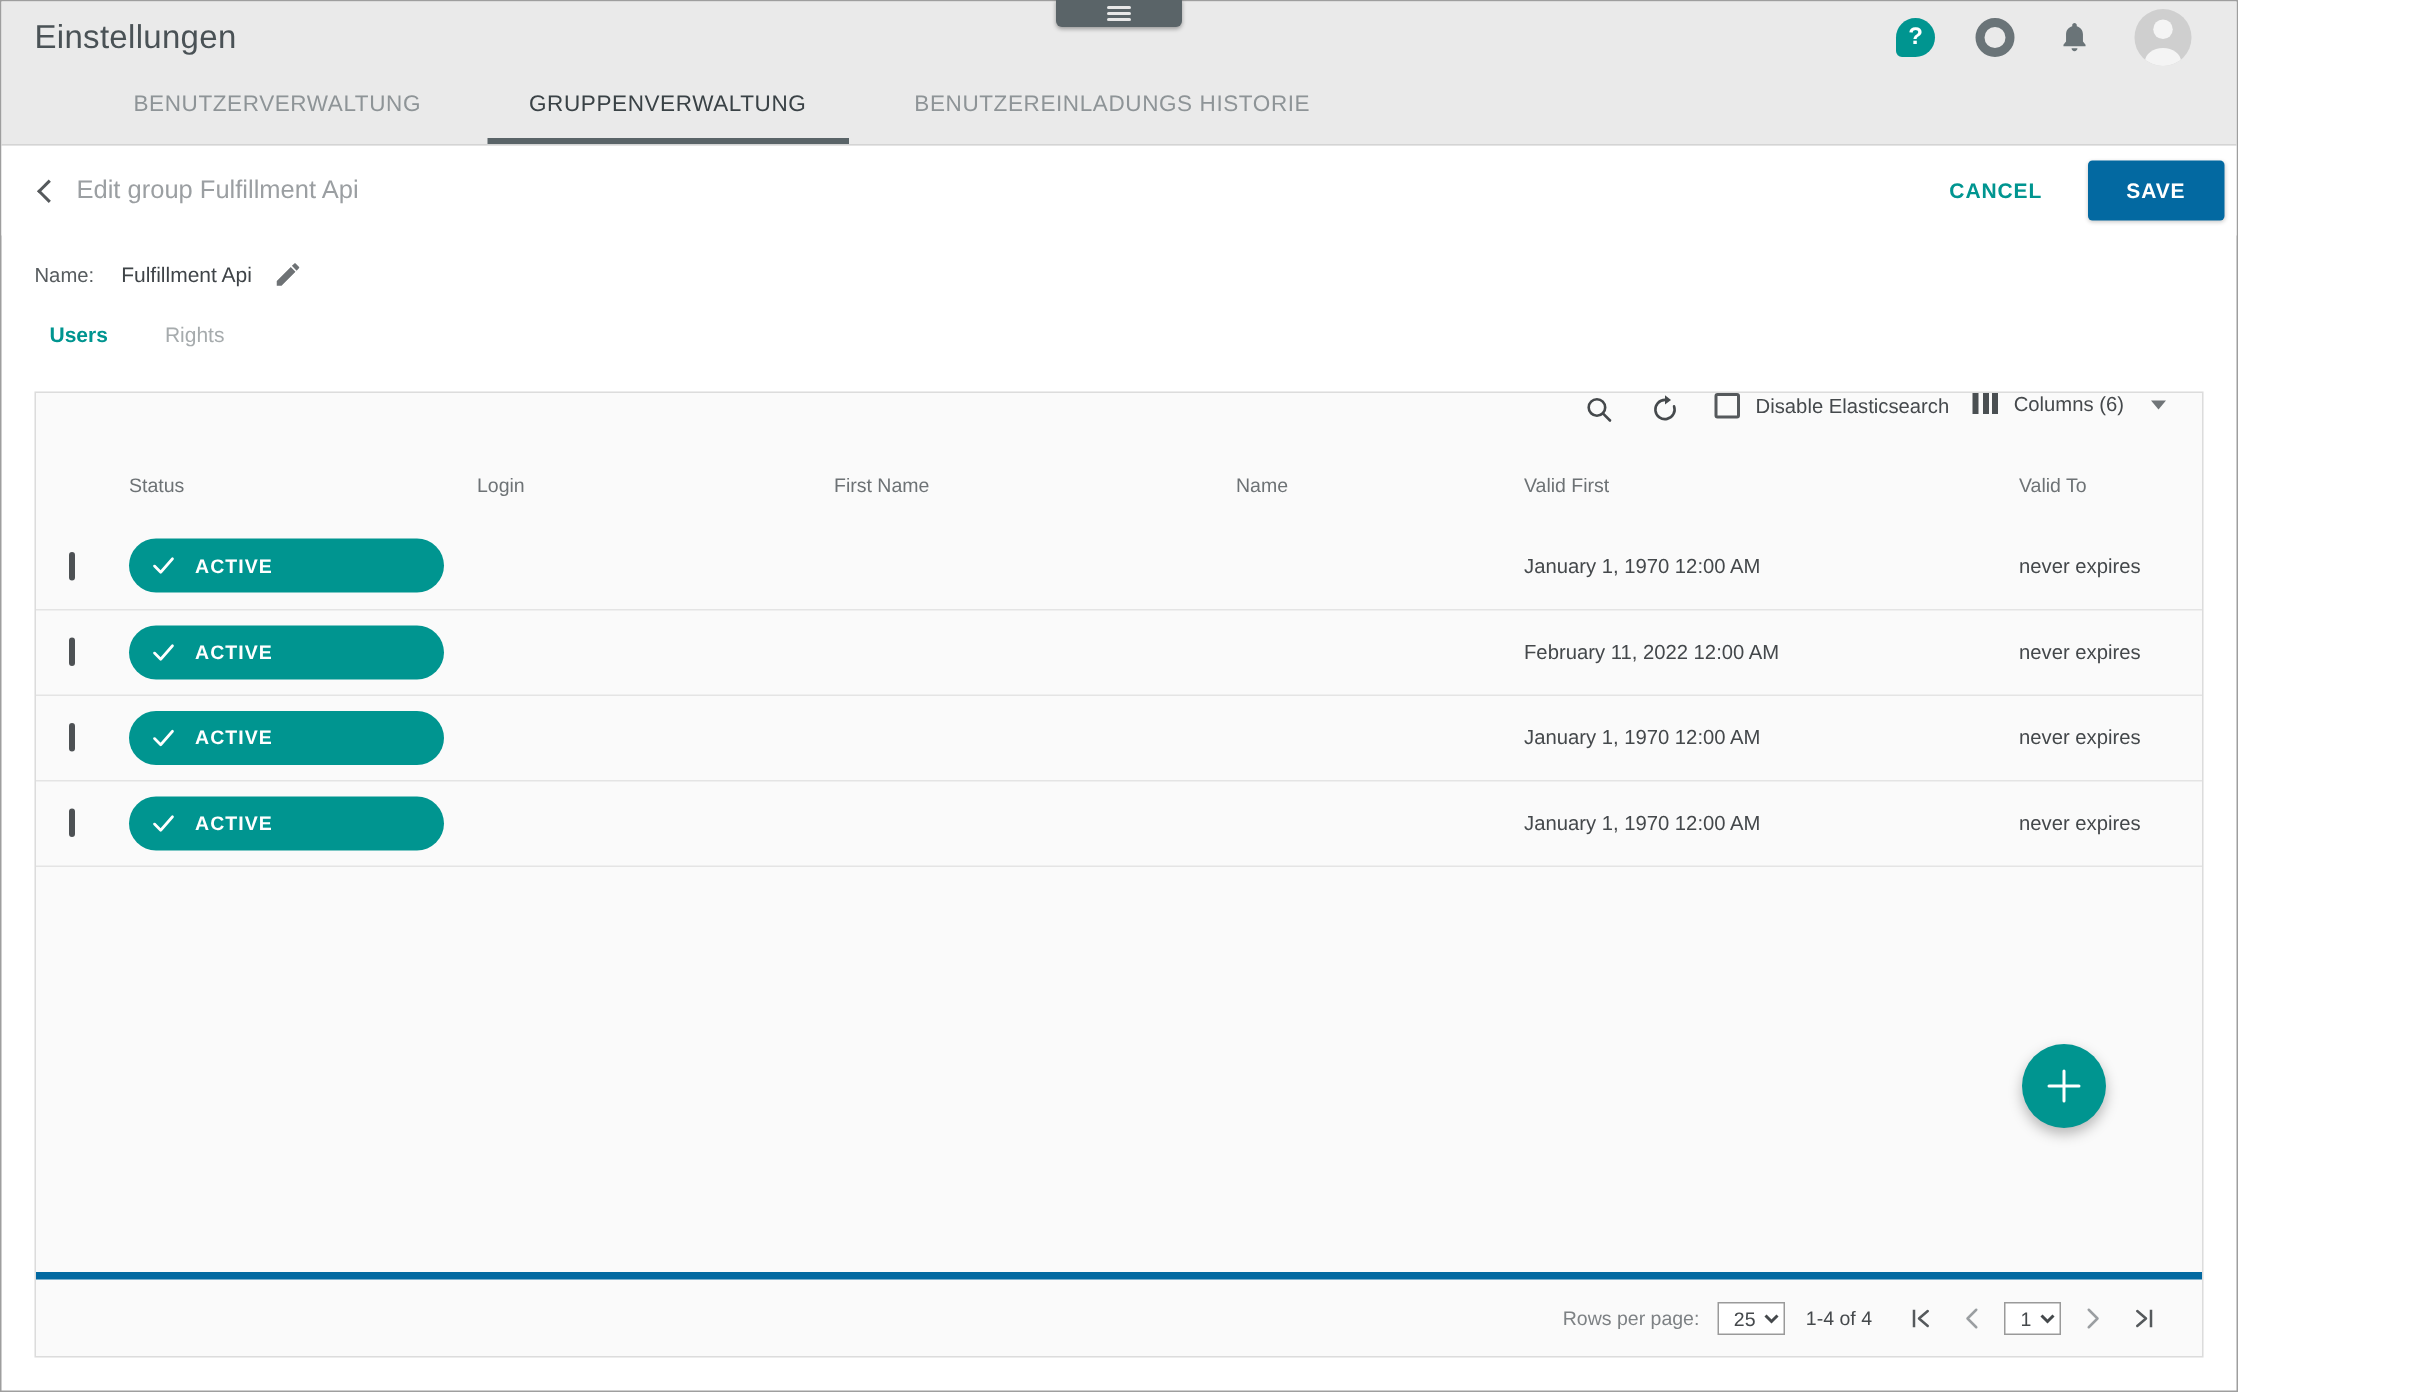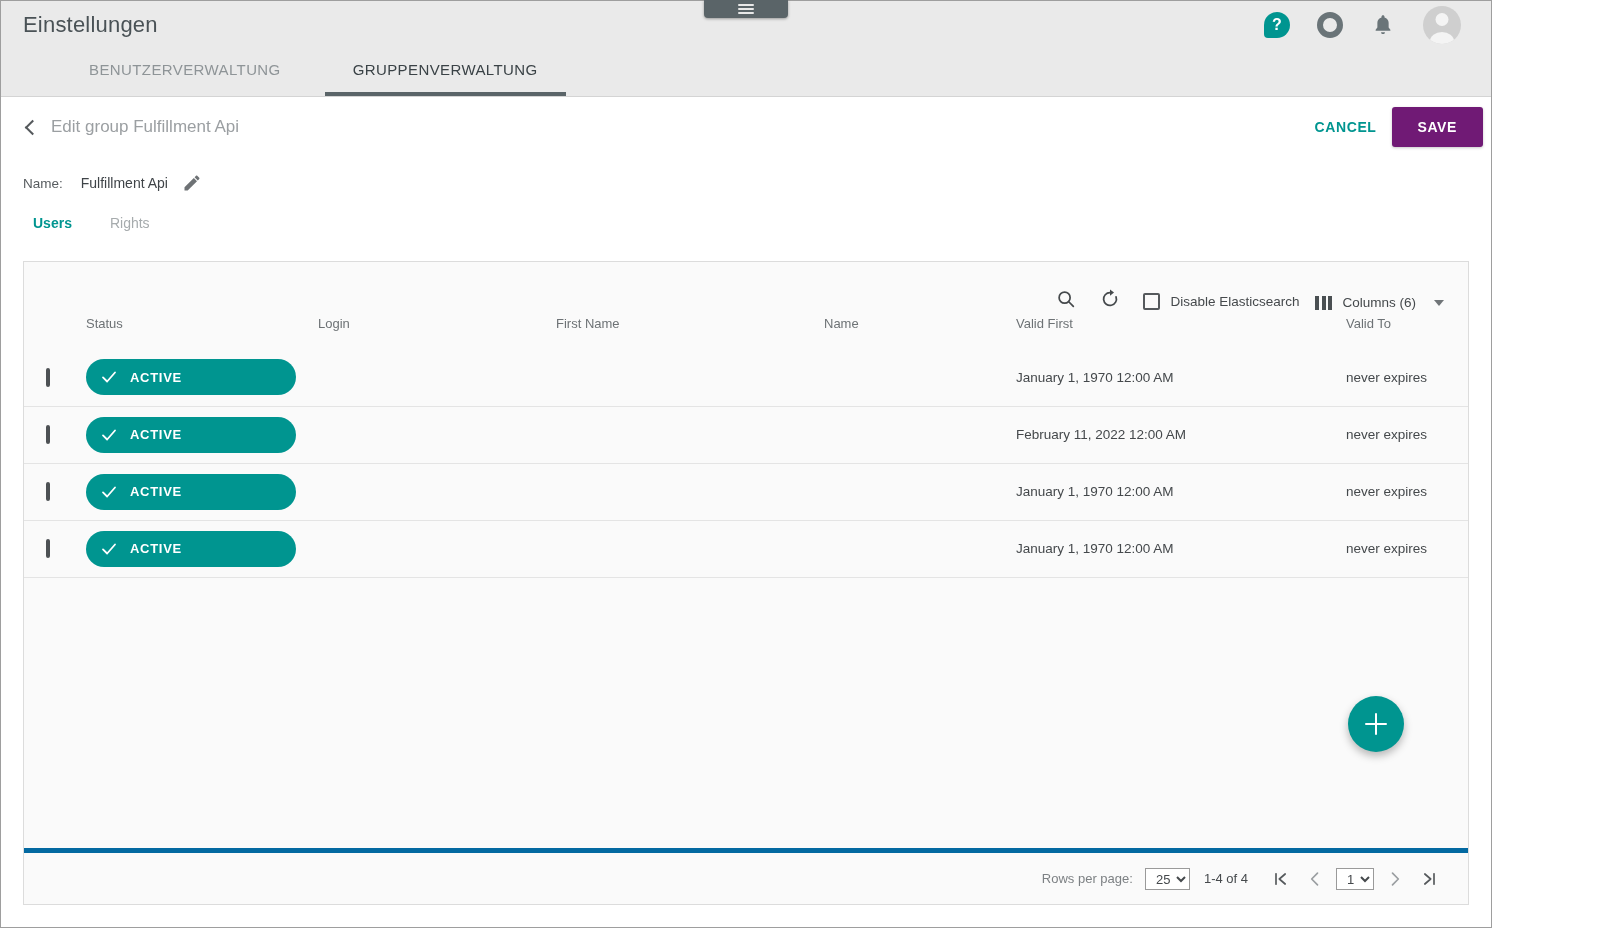--- a/index.html
+++ b/index.html
@@ -134,33 +134,33 @@
   }
   .back-chev::before {
     content:"";
     position:absolute; top:4px; left:6px;
     width:9px; height:9px;
     border-left: 2.2px solid #55595c;
     border-bottom: 2.2px solid #55595c;
     transform: rotate(45deg);
   }
   .crumb-title { font-size: 17px; color: #9b9fa2; font-weight: 400; }
-  .hdr-actions { margin-left: auto; display: flex; align-items: center; gap: 3px; }
+  .hdr-actions { margin-left: auto; display: flex; align-items: center; gap: 18px; }
   .btn-text {
     color: #009590;
     font-size: 14px;
     font-weight: 700;
     letter-spacing: .6px;
     background: none; border: none;
     padding: 9px 12px;
     cursor: pointer;
     font-family: inherit;
   }
   .btn-filled {
-    background: #701a75;
+    background: #0369a1;
     color: #fff;
     font-size: 14px; font-weight: 700; letter-spacing: .6px;
     border: none; border-radius: 3px;
     padding: 12px 26px;
     cursor: pointer;
     font-family: inherit;
     box-shadow: 0 1px 3px rgba(0,0,0,.22);
   }
 
   
@@ -203,21 +203,21 @@
     border: 1px solid #dcdcdc;
     background: #fafafa;
     flex: 1 1 auto;
     display: flex;
     flex-direction: column;
     min-height: 0;
   }
   .card-toolbar {
     height: 48px;
     display: flex;
-    align-items: flex-end;
+    align-items: flex-start;
     justify-content: flex-end;
     padding-right: 24px;
     gap: 0;
   }
   .tb-item { display:flex; align-items:center; cursor:pointer; }
   .tb-gap { width: 22px; }
   .tb-check {
     width: 17px; height: 17px;
     border: 2px solid #55595c;
     border-radius: 2px;
@@ -374,20 +374,21 @@
             <path fill="#6a7478" d="M10.2 18.6c0 1 .8 1.8 1.8 1.8s1.8-.8 1.8-1.8h-3.6z"></path>
           </svg>
         </span>
         <span class="avatar"></span>
       </div>
     </div>
 
     <div class="module-tabs">
       <div class="mtab">BENUTZERVERWALTUNG</div>
       <div class="mtab active">GRUPPENVERWALTUNG</div>
+      <div class="mtab">BENUTZEREINLADUNGS HISTORIE</div>
     </div>
   </div>
 
   <div class="page-header">
     <span class="back-chev"></span>
     <span class="crumb-title">Edit group Fulfillment Api</span>
 
     <div class="hdr-actions">
       <button class="btn-text">CANCEL</button>
       <button class="btn-filled">SAVE</button>

